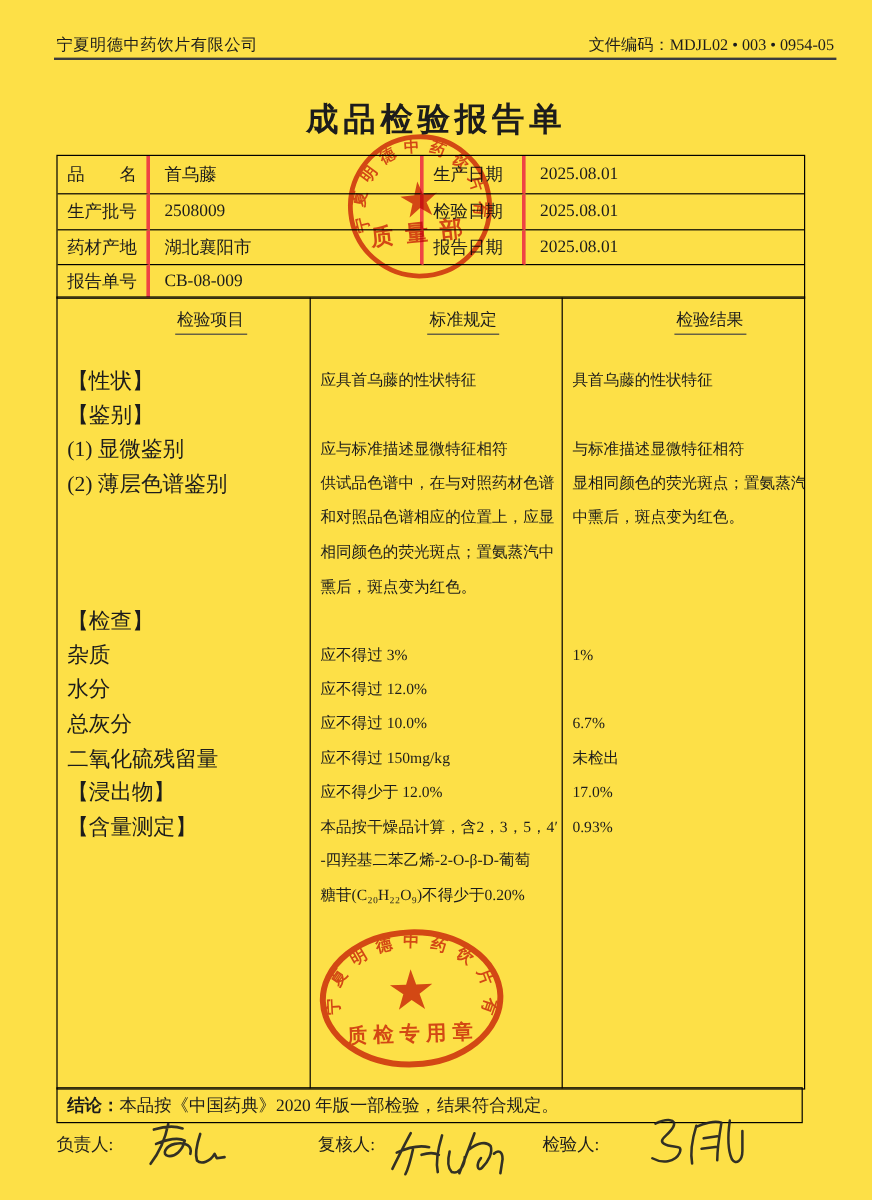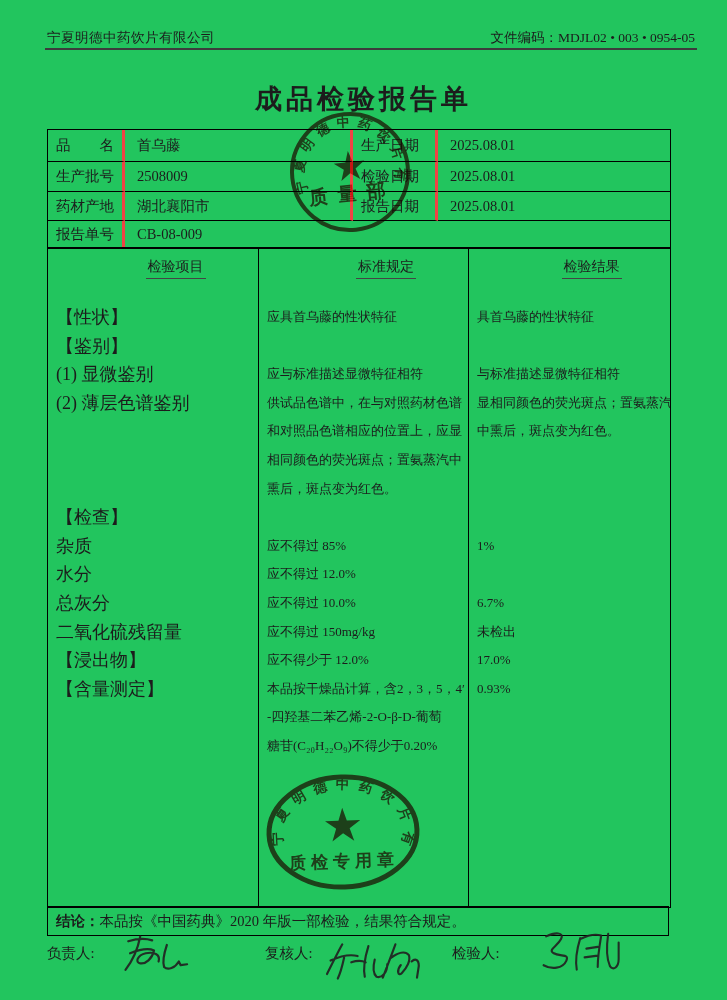--- a/index.html
+++ b/index.html
@@ -1,16 +1,16 @@
 <!DOCTYPE html>
 <html><head>
 <meta charset="utf-8">
 <style>
   html,body{margin:0;padding:0;background:#ffffff;}
-  .page{position:relative;width:727px;height:1000px;background:#22c55e;overflow:hidden;
+  .page{position:relative;width:727px;height:1000px;background:#fde047;overflow:hidden;
         font-family:"Liberation Serif","DejaVu Serif",serif;color:#1c1c1c;}
 
   
   .hdr-company{position:absolute;left:47px;top:29px;font-size:13.5px;letter-spacing:.5px;}
   .hdr-code{position:absolute;right:32px;top:29px;font-size:13.5px;}
   .hdr-rule{position:absolute;left:45px;top:48px;width:652px;height:0;border-top:2.5px solid #3c3c3c;}
 
   
   .title{position:absolute;left:0;right:0;top:81px;text-align:center;
          font-size:27px;font-weight:bold;letter-spacing:4px;}
@@ -127,21 +127,21 @@
         <div class="c c3">显相同颜色的荧光斑点；置氨蒸汽
 中熏后，斑点变为红色。</div>
       </div>
       <div class="trow">
         <div class="c c1">【检查】</div>
         <div class="c c2"></div>
         <div class="c c3"></div>
       </div>
       <div class="trow">
         <div class="c c1">杂质</div>
-        <div class="c c2">应不得过 85%</div>
+        <div class="c c2">应不得过 3%</div>
         <div class="c c3">1%</div>
       </div>
       <div class="trow">
         <div class="c c1">水分</div>
         <div class="c c2">应不得过 12.0%</div>
       </div>
       <div class="trow">
         <div class="c c1">总灰分</div>
         <div class="c c2">应不得过 10.0%</div>
         <div class="c c3">6.7%</div>

